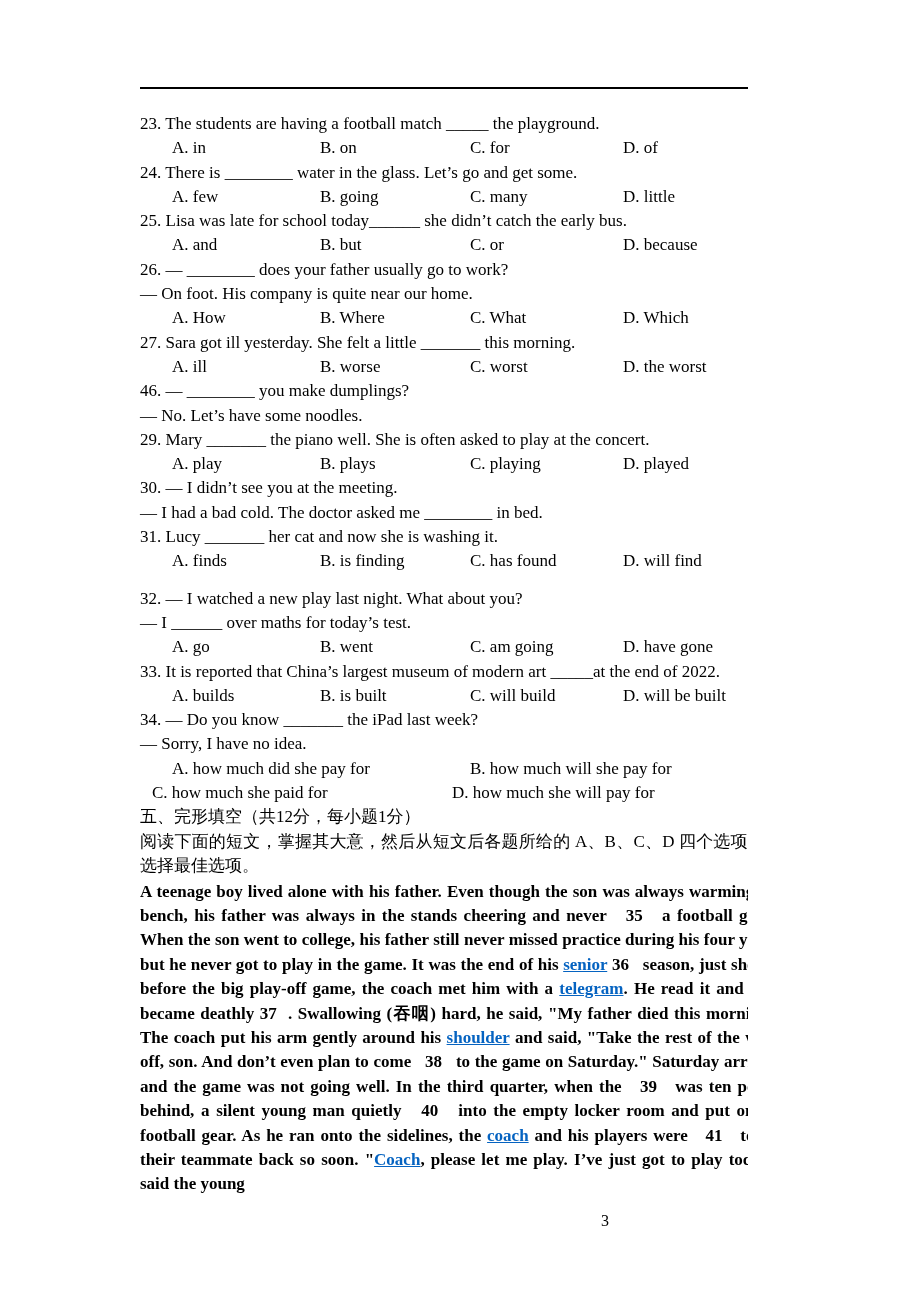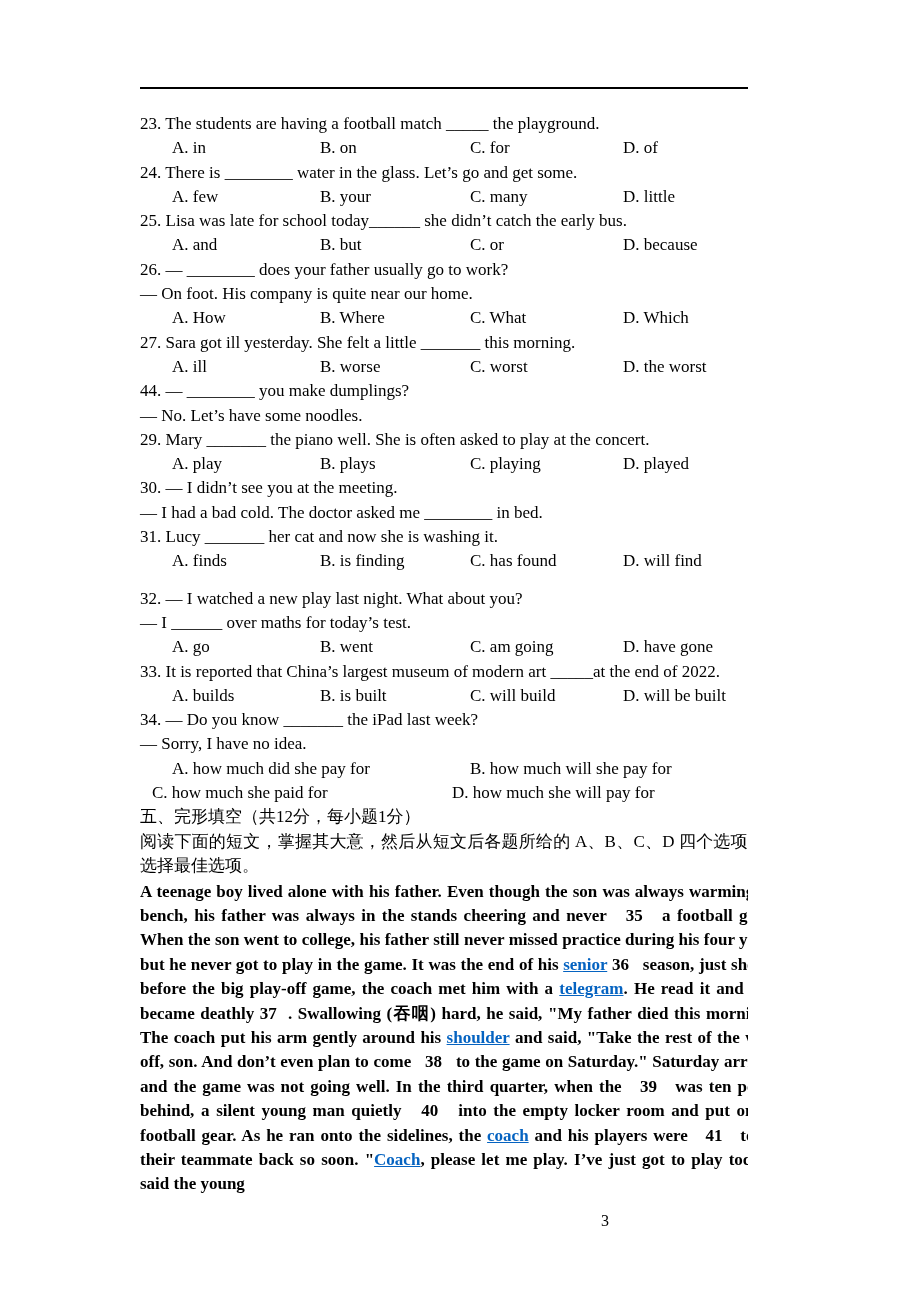--- a/index.html
+++ b/index.html
@@ -67,21 +67,21 @@
             <span class="opt">A. in</span>
             <span class="opt">B. on</span>
             <span class="opt">C. for</span>
             <span class="opt">D. of</span>
           </div>
         </div>
         <div class="question">
           <div class="stem-line">24. There is ________ water in the glass. Let’s go and get some.</div>
           <div class="options-row four">
             <span class="opt">A. few</span>
-            <span class="opt">B. your</span>
+            <span class="opt">B. going</span>
             <span class="opt">C. many</span>
             <span class="opt">D. little</span>
           </div>
         </div>
         <div class="question">
           <div class="stem-line">25. Lisa was late for school today______ she didn’t catch the early bus.</div>
           <div class="options-row four">
             <span class="opt">A. and</span>
             <span class="opt">B. but</span>
             <span class="opt">C. or</span>
@@ -101,21 +101,21 @@
         <div class="question">
           <div class="stem-line">27. Sara got ill yesterday. She felt a little _______ this morning.</div>
           <div class="options-row four">
             <span class="opt">A. ill</span>
             <span class="opt">B. worse</span>
             <span class="opt">C. worst</span>
             <span class="opt">D. the worst</span>
           </div>
         </div>
         <div class="question">
-          <div class="stem-line">44. — ________ you make dumplings?</div>
+          <div class="stem-line">46. — ________ you make dumplings?</div>
           <div class="stem-line">— No. Let’s have some noodles.</div>
         </div>
         <div class="question">
           <div class="stem-line">29. Mary _______ the piano well. She is often asked to play at the concert.</div>
           <div class="options-row four">
             <span class="opt">A. play</span>
             <span class="opt">B. plays</span>
             <span class="opt">C. playing</span>
             <span class="opt">D. played</span>
           </div>

